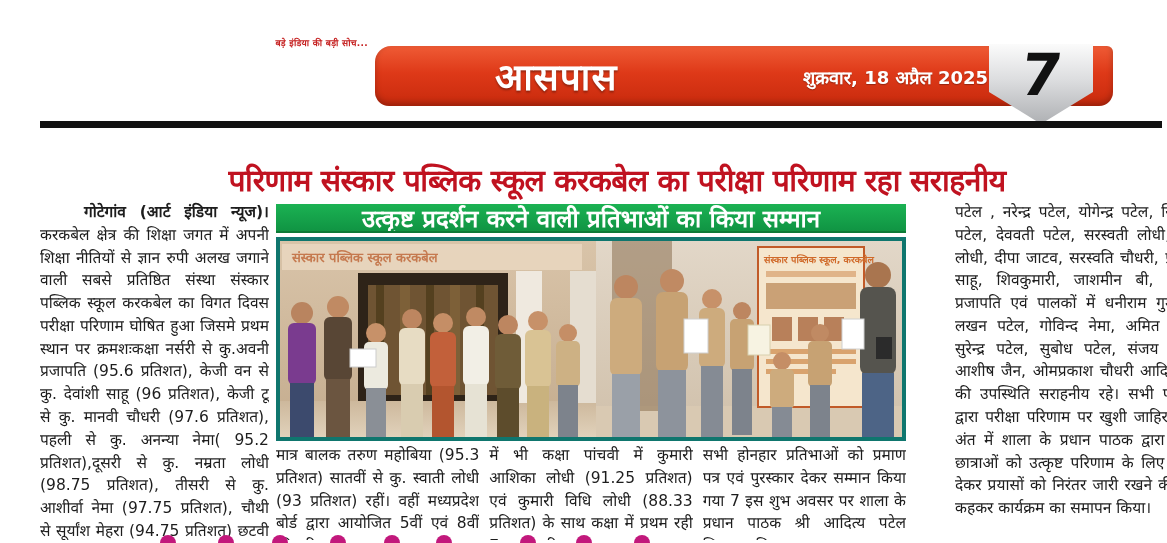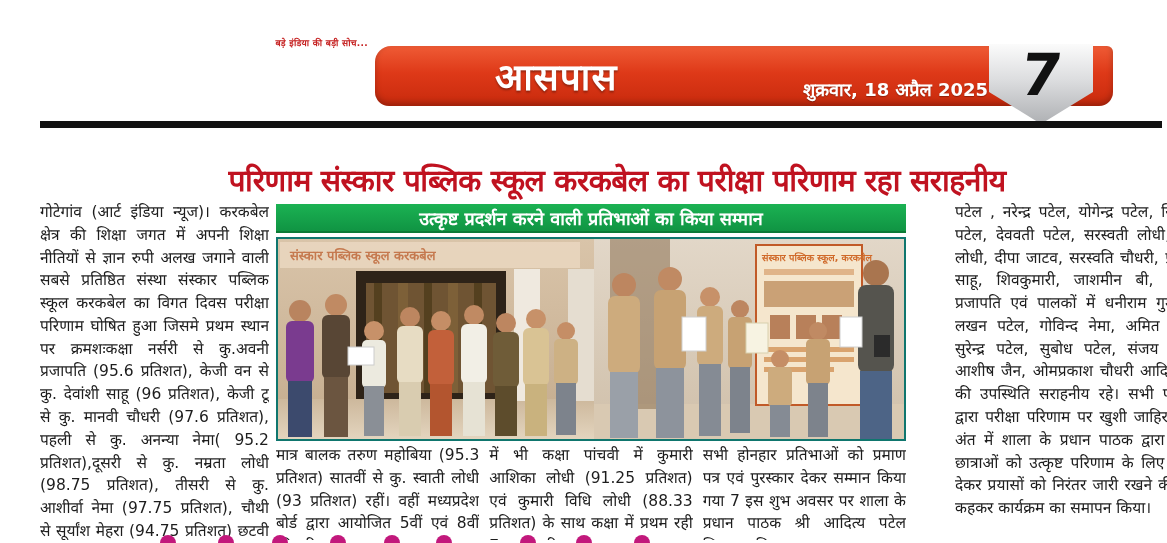--- a/index.html
+++ b/index.html
@@ -25,21 +25,21 @@
     background:linear-gradient(180deg,#ef5b35 0%,#de3918 45%,#c82a0d 100%);
     border-radius:16px 6px 14px 14px;
     box-shadow:inset 0 -3px 6px rgba(0,0,0,.25);
   }
   .section-label{
     position:absolute;left:120px;top:4px;color:#ffffff;font-size:37px;
     font-weight:800;letter-spacing:1px;white-space:nowrap;
     text-shadow:0 2px 2px rgba(0,0,0,.3);
   }
   .bar-date{
-    position:absolute;left:428px;top:31px;color:#ffffff;font-size:18px;
+    position:absolute;left:428px;top:19px;color:#ffffff;font-size:18px;
     font-weight:bold;white-space:nowrap;text-shadow:0 1px 1px rgba(0,0,0,.3);
   }
   .page-shield{
     position:absolute;left:614px;top:-2px;width:104px;height:80px;
     background:linear-gradient(180deg,#fbfbfb 0%,#dcdddf 45%,#aeb0b3 100%);
     clip-path:polygon(0 0,100% 0,100% 60%,50% 100%,0 60%);
     display:flex;align-items:flex-start;justify-content:center;
   }
   .page-shield span{
     font-size:58px;font-weight:800;color:#111;line-height:1;
@@ -56,34 +56,34 @@
     letter-spacing:-.5px;overflow:hidden;
   }
   
   .body-text{
     font-size:15.5px;line-height:1.47;text-align:justify;color:#1d1d1d;
   }
   .col1{
     position:absolute;left:40px;top:201px;width:229px;height:339px;overflow:hidden;
   }
   .col1 .first{text-indent:26px;display:inline;}
-  .dateline{font-weight:normal;}
+  .dateline{font-weight:bold;margin-left:44px;}
   .col5{
     position:absolute;left:915px;top:201px;width:247px;height:339px;overflow:hidden;margin-left:40px;
   }
   .green-banner{
     position:absolute;left:276px;top:204px;width:630px;height:29px;
     background:linear-gradient(180deg,#1bb253,#109443);
-    color:#ffffff;font-size:18px;font-weight:bold;
+    color:#ffffff;font-size:24px;font-weight:bold;
     display:flex;align-items:center;justify-content:center;white-space:nowrap;
     overflow:hidden;border-bottom:2px solid #0c7a36;box-sizing:border-box;
   }
   .photo-wrap{
     position:absolute;left:276px;top:237px;width:630px;height:204px;
-    border:2px solid #0f766e;box-sizing:border-box;overflow:hidden;background:#0ea5e9;
+    border:4px solid #0f766e;box-sizing:border-box;overflow:hidden;background:#0ea5e9;
   }
   .subcols{
     position:absolute;left:276px;top:444px;width:630px;height:96px;
     display:flex;gap:10px;
   }
   .subcol{flex:1;overflow:hidden;height:96px;}
   
   .cutoff{position:absolute;top:535px;left:0;width:100%;height:8px;}
   .cutoff i{
     position:absolute;display:block;width:16px;height:9px;border-radius:8px 8px 0 0;

